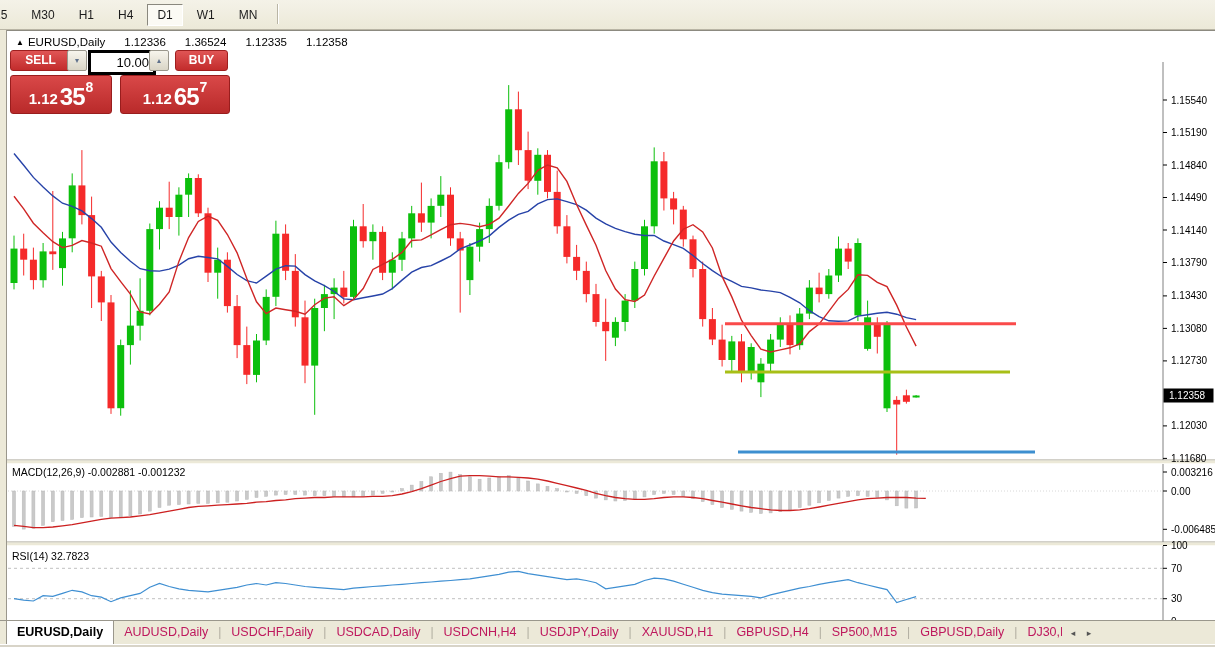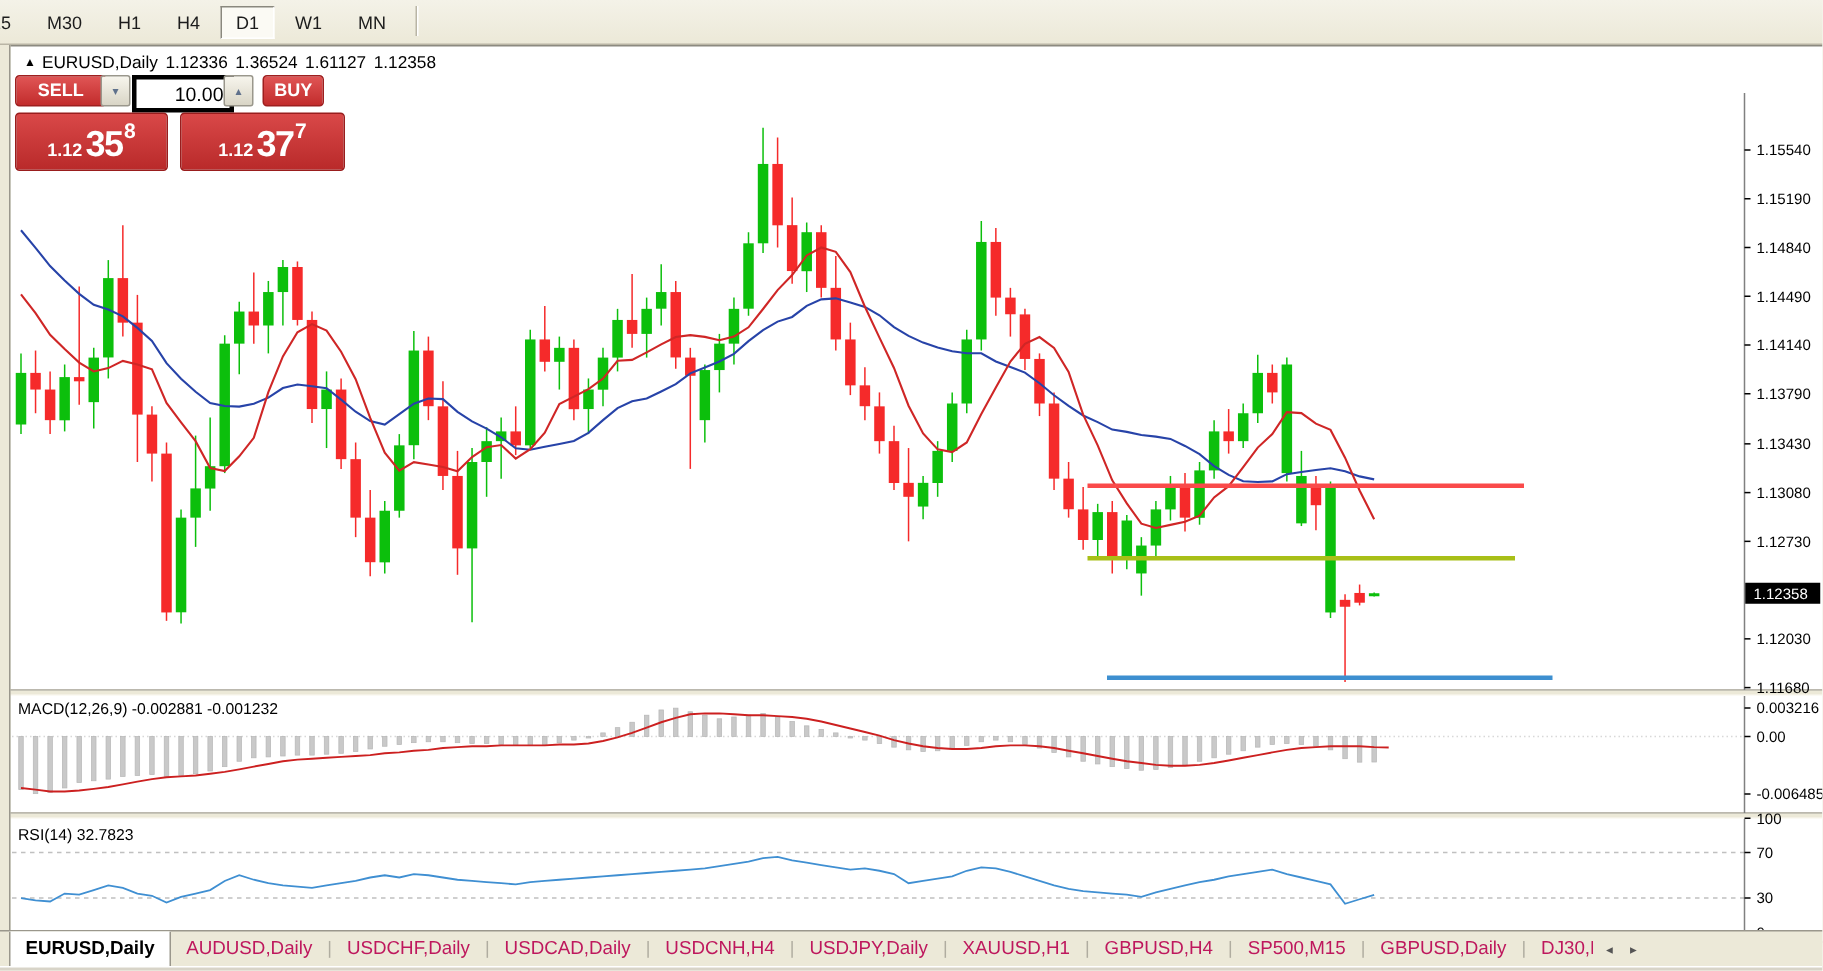--- a/index.html
+++ b/index.html
@@ -38,53 +38,53 @@
     border-right:1px solid #9a978c;z-index:5;
   }
   svg{position:absolute;left:0;top:30px;z-index:1;}
   svg text{font-family:"Liberation Sans",sans-serif;}
   
   .chart-title{
     position:absolute;left:16px;top:36px;z-index:6;font-size:11.5px;color:#000;
     user-select:none;white-space:nowrap;
   }
   .chart-title .tri{font-size:8px;vertical-align:1px;margin-right:4px;}
-  .chart-title span.v{margin-left:5px;}
+  .chart-title span.v{margin-left:19px;}
   
   .ocp{position:absolute;left:10px;top:50px;width:218px;height:64px;z-index:7;}
   .ocp-row{position:absolute;left:0;top:0;width:218px;height:22px;}
   .btn-red{
     position:absolute;top:0;height:21px;border:1px solid #9e1f1f;border-radius:3px;
     background:linear-gradient(#e express 25c5c,#c62f2f);
     background:linear-gradient(#e05555,#c22c2c);
     color:#fff;font-size:12px;font-weight:bold;text-align:center;line-height:19px;
     cursor:pointer;padding:0;font-family:"Liberation Sans",sans-serif;
   }
   .sellb{left:0;width:61px;}
-  .buyb{left:165px;width:41px;}
+  .buyb{left:165px;width:53px;}
   .spin{
     position:absolute;top:0;height:21px;width:20px;border:1px solid #9a978c;border-radius:2px;
     background:linear-gradient(#f7f5ed,#d9d5c6);color:#5f718c;font-size:8px;line-height:18px;
     text-align:center;cursor:pointer;padding:0;
   }
   .spin.down{left:57px;}
   .spin.up{left:139px;}
   .vol{
     position:absolute;left:78px;top:0;width:54px;height:19px;border:3px solid #000000;
     font-size:13px;text-align:right;padding:0 4px;font-family:"Liberation Sans",sans-serif;
   }
   .ocp-prices{position:absolute;left:0;top:25px;width:218px;height:38px;}
   .pbox{
     position:absolute;top:0;height:37px;border:1px solid #991d1d;border-radius:3px;
     background:linear-gradient(#d94848,#b92a2a);color:#fff;
     display:flex;align-items:flex-end;justify-content:center;
   }
   .pbox.sellp{left:0;width:100px;}
   .pbox.buyp{left:110px;width:108px;}
-  .pbox .pfx{font-size:12px;font-weight:bold;margin:0 2px 6px 0;}
+  .pbox .pfx{font-size:15px;font-weight:bold;margin:0 2px 6px 0;}
   .pbox .big{font-size:24px;font-weight:bold;line-height:30px;margin-bottom:1px;letter-spacing:-1px;}
   .pbox .sup{font-size:14px;font-weight:bold;margin:0 0 18px 1px;}
   
   .tabbar{
     position:absolute;left:0;top:620px;width:1215px;height:24px;background:#ece9d8;
     border-top:1px solid #9a978c;white-space:nowrap;overflow:hidden;z-index:8;
   }
   .tabs-clip{position:absolute;left:6px;top:0;width:1056px;height:24px;overflow:hidden;white-space:nowrap;}
   .tab{
     display:inline-block;height:22px;line-height:22px;padding:0 10px;font-size:12.5px;
@@ -507,40 +507,40 @@
         <line x1="838.5" y1="600" x2="838.5" y2="603" stroke="#555"></line>
         <text x="838.5" y="614" font-size="10" fill="#000" text-anchor="middle">27 Feb 2019</text>
         <line x1="906.4" y1="600" x2="906.4" y2="603" stroke="#555"></line>
         <text x="906.4" y="614" font-size="10" fill="#000" text-anchor="middle">8 Mar 2019</text>
       </g>
     </svg>
 </div>
 <div class="leftstrip"></div>
 
 <div class="chart-title">
-  <span class="tri">▲</span><span>EURUSD,Daily</span><span class="v">1.12336</span><span class="v">1.36524</span><span class="v">1.61127</span><span class="v">1.12358</span>
+  <span class="tri">▲</span><span>EURUSD,Daily</span><span class="v">1.12336</span><span class="v">1.36524</span><span class="v">1.12335</span><span class="v">1.12358</span>
 </div>
 
 <div class="ocp">
   <div class="ocp-row">
     <button class="btn-red sellb">SELL</button>
     <button class="spin down"><span>▾</span></button>
     <input class="vol" value="10.00" style="">
     <button class="spin up"><span>▴</span></button>
     <button class="btn-red buyb">BUY</button>
   </div>
   <div class="ocp-prices">
     <div class="pbox sellp">
       <span class="pfx">1.12</span>
       <span class="big">35</span>
       <span class="sup">8</span>
     </div>
     <div class="pbox buyp">
       <span class="pfx">1.12</span>
-      <span class="big">37</span>
+      <span class="big">65</span>
       <span class="sup">7</span>
     </div>
   </div>
 </div>
 
 <div class="tabbar">
   <div class="tabs-clip" id="tabsclip"><span class="tab active">EURUSD,Daily</span><span class="tab">AUDUSD,Daily</span><span class="tabsep">|</span><span class="tab">USDCHF,Daily</span><span class="tabsep">|</span><span class="tab">USDCAD,Daily</span><span class="tabsep">|</span><span class="tab">USDCNH,H4</span><span class="tabsep">|</span><span class="tab">USDJPY,Daily</span><span class="tabsep">|</span><span class="tab">XAUUSD,H1</span><span class="tabsep">|</span><span class="tab">GBPUSD,H4</span><span class="tabsep">|</span><span class="tab">SP500,M15</span><span class="tabsep">|</span><span class="tab">GBPUSD,Daily</span><span class="tabsep">|</span><span class="tab">DJ30,H4</span></div>
   <span class="tscroll left" id="tsl">◂</span>
   <span class="tscroll right" id="tsr">▸</span>
 </div>

